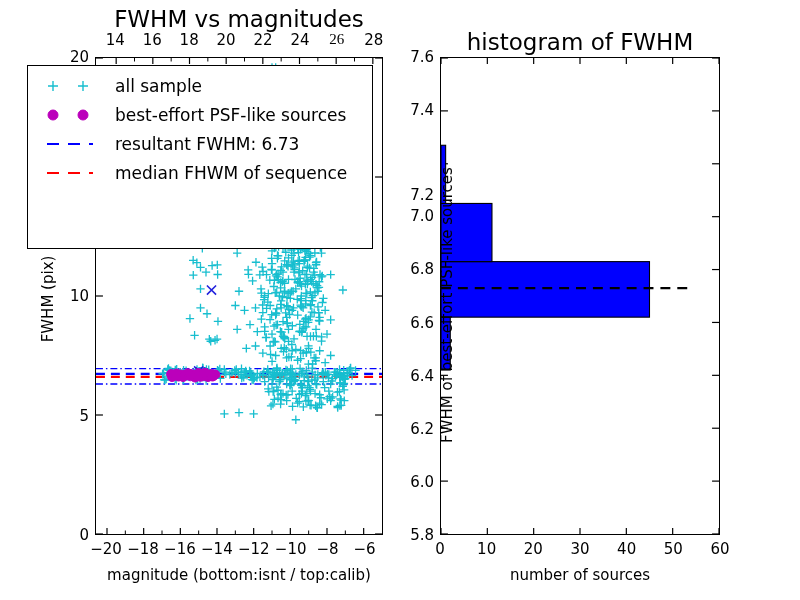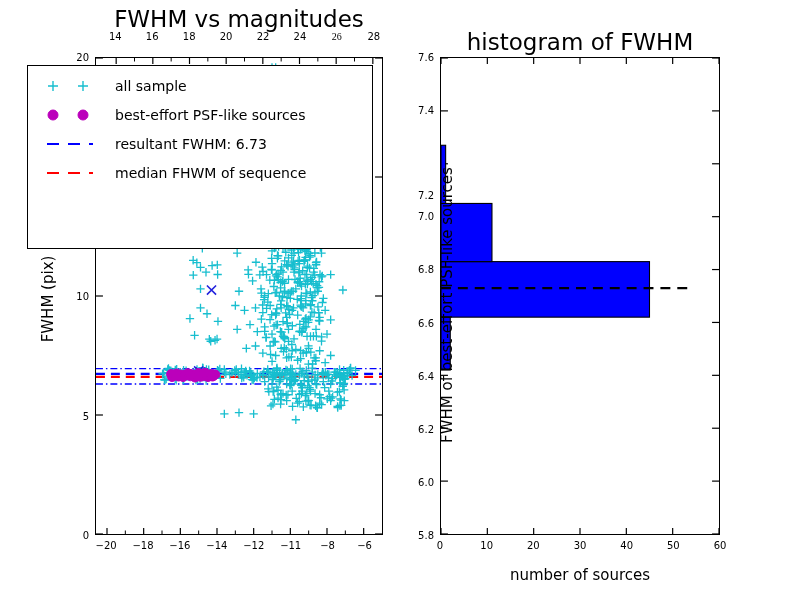--- a/index.html
+++ b/index.html
@@ -9,39 +9,39 @@
   .axes{position:absolute;box-sizing:border-box;border:1.3px solid #000;background:#fff;}
   #left-axes{left:95px;top:57px;width:288px;height:478px;}
   #right-axes{left:440px;top:57px;width:280px;height:478px;}
 
   .plotsvg{position:absolute;left:0;top:0;width:100%;height:100%;overflow:visible;}
 
   .title{position:absolute;text-align:center;font-size:23px;white-space:nowrap;}
   #left-title{left:95px;top:6px;width:288px;}
   #right-title{left:440px;top:29px;width:280px;}
 
-  .ticklabel{position:absolute;font-size:10px;white-space:nowrap;}
+  .ticklabel{position:absolute;font-size:15px;white-space:nowrap;}
   .tl-bottom{transform:translateX(-50%);}
   .tl-top{transform:translateX(-50%);}
   .tl-left{transform:translateY(-50%);text-align:right;}
 
   .axlabel{position:absolute;font-size:15px;white-space:nowrap;text-align:center;}
   #left-xlabel{left:95px;top:566px;width:288px;}
   #right-xlabel{left:440px;top:566px;width:280px;}
 
   .ylabel{position:absolute;font-size:15px;white-space:nowrap;transform-origin:center center;}
   #left-ylabel{left:-12px;top:290px;width:120px;text-align:center;transform:rotate(-90deg);}
   #right-ylabel{left:307px;top:296px;width:280px;text-align:center;transform:rotate(-90deg);}
 
   #legend{position:absolute;left:27px;top:65px;width:346px;height:184px;
           box-sizing:border-box;border:1.2px solid #000;background:#fff;z-index:40;
           padding:5px 0 0 0;}
   .legrow{display:flex;align-items:center;height:29px;padding-left:7px;}
   .legmark{width:76px;height:22px;position:relative;flex:0 0 76px;}
-  .legtext{font-size:14px;white-space:nowrap;padding-left:4px;}
+  .legtext{font-size:17px;white-space:nowrap;padding-left:4px;}
   .legmark svg{position:absolute;left:0;top:0;}
 </style>
 </head>
 <body>
 
 <div id="fig">
 
   <div class="title" id="left-title">FWHM vs magnitudes</div>
 
   <div class="axes" id="left-axes">
@@ -838,20 +838,21 @@
           <circle cx="109.84615384615385" cy="316.197" r="4.6" fill="#bb00bb" stroke="#bb00bb" stroke-width="1"></circle>
           <circle cx="117.23076923076924" cy="319.782" r="4.6" fill="#bb00bb" stroke="#bb00bb" stroke-width="1"></circle>
         </g>
       </svg>
   </div>
 
   <div id="left-ticks-bottom"></div>
   <div id="left-ticks-top"></div>
   <div id="left-ticks-y"></div>
 
+  <div class="axlabel" id="left-xlabel">magnitude (bottom:isnt / top:calib)</div>
   <div class="ylabel" id="left-ylabel">FWHM (pix)</div>
 
   <div id="legend">
       <div class="legrow">
         <div class="legmark">
           <svg width="76" height="22" viewBox="0 0 76 22">
             <path d="M13 11H23M18 6V16" stroke="#17becf" stroke-width="1.4" fill="none"></path>
             <path d="M43 11H53M48 6V16" stroke="#17becf" stroke-width="1.4" fill="none"></path>
           </svg>
         </div>
@@ -936,21 +937,21 @@
   <div id="right-ticks-y"></div>
 
   <div class="axlabel" id="right-xlabel">number of sources</div>
   <div class="ylabel" id="right-ylabel">FWHM of best-effort PSF-like sources</div>
 
 <div class="ticklabel tl-bottom" style="left: 106.077px; top: 540px;">−20</div>
     <div class="ticklabel tl-bottom" style="left: 143px; top: 540px;">−18</div>
     <div class="ticklabel tl-bottom" style="left: 179.923px; top: 540px;">−16</div>
     <div class="ticklabel tl-bottom" style="left: 216.846px; top: 540px;">−14</div>
     <div class="ticklabel tl-bottom" style="left: 253.769px; top: 540px;">−12</div>
-    <div class="ticklabel tl-bottom" style="left: 290.692px; top: 540px;">−11</div>
+    <div class="ticklabel tl-bottom" style="left: 290.692px; top: 540px;">−10</div>
     <div class="ticklabel tl-bottom" style="left: 327.615px; top: 540px;">−8</div>
     <div class="ticklabel tl-bottom" style="left: 364.538px; top: 540px;">−6</div>
     <div class="ticklabel tl-top" style="left: 115.308px; top: 31px;">14</div>
     <div class="ticklabel tl-top" style="left: 152.231px; top: 31px;">16</div>
     <div class="ticklabel tl-top" style="left: 189.154px; top: 31px;">18</div>
     <div class="ticklabel tl-top" style="left: 226.077px; top: 31px;">20</div>
     <div class="ticklabel tl-top" style="left: 263px; top: 31px;">22</div>
     <div class="ticklabel tl-top" style="left: 299.923px; top: 31px;">24</div>
     <div class="ticklabel tl-top" style="left: 336.846px; top: 31px; font-family: Liberation Serif, serif;">26</div>
     <div class="ticklabel tl-top" style="left: 373.769px; top: 31px;">28</div>

